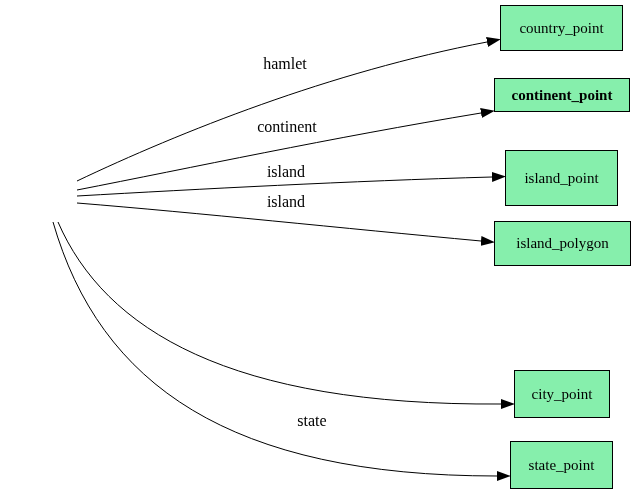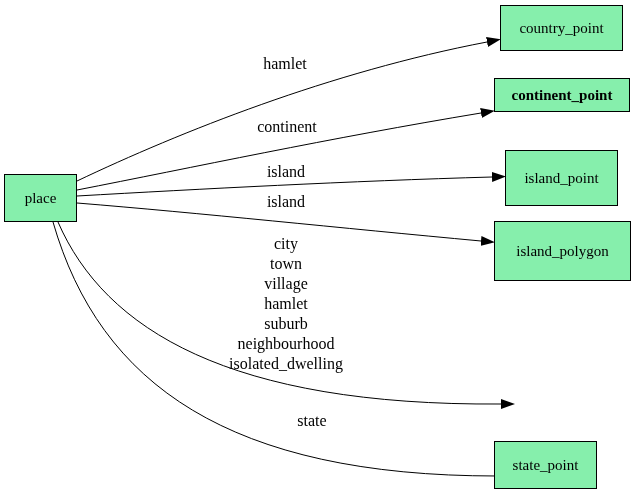--- a/index.html
+++ b/index.html
@@ -55,44 +55,37 @@
       </marker>
     </defs>
     <path d="M 77 181 C 180 132, 330 72, 487 42" fill="none" stroke="#000000" stroke-width="1" marker-end="url(#arrow)"></path>
     <path d="M 77 190 C 190 168, 330 138, 481 113" fill="none" stroke="#000000" stroke-width="1" marker-end="url(#arrow)"></path>
     <path d="M 77 196 C 200 189, 350 181, 492 177" fill="none" stroke="#000000" stroke-width="1" marker-end="url(#arrow)"></path>
     <path d="M 77 203 C 200 213, 340 228, 481 241" fill="none" stroke="#000000" stroke-width="1" marker-end="url(#arrow)"></path>
     <path d="M 58 222 C 105 330, 230 406, 501 404" fill="none" stroke="#000000" stroke-width="1" marker-end="url(#arrow)"></path>
     <path d="M 53 222 C 100 385, 230 476, 497 476" fill="none" stroke="#000000" stroke-width="1" marker-end="url(#arrow)"></path>
   </svg>
 
-  <div class="node" style="left:4px; top:174px; width:73px; height:48px;">place</div>
 
   <div class="node" style="left:500px; top:5px; width:123px; height:46px;">country_point</div>
 
   <div class="node" style="left:494px; top:78px; width:136px; height:34px;font-weight:bold;">continent_point</div>
 
   <div class="node" style="left:505px; top:150px; width:113px; height:56px;">island_point</div>
 
-  <div class="node" style="left:494px; top:221px; width:137px; height:60px;">island_polygon</div>
+  <div class="node" style="left:494px; top:221px; width:137px; height:45px;">island_polygon</div>
 
+  <div class="node" style="left:514px; top:370px; width:96px; height:48px;">city_point</div>
 
-  <div class="node" style="left:494px; top:441px; width:103px; height:48px;">state_point</div>
+  <div class="node" style="left:510px; top:441px; width:103px; height:48px;">state_point</div>
 
   <div class="edge-label" style="left:285px; top:54px;">hamlet</div>
 
   <div class="edge-label" style="left:287px; top:117px;text-align:center;">continent</div>
 
   <div class="edge-label" style="left:286px; top:162px;">island</div>
 
   <div class="edge-label" style="left:286px; top:192px;">island</div>
 
-  <div class="edge-label" style="left:286px; top:234px;">city
-town
-village
-hamlet
-suburb
-neighbourhood
-isolated_dwelling</div>
 
   <div class="edge-label" style="left:284px; top:411px;margin-left:28px;">state</div>
 
 </div>
 
 </body></html>

